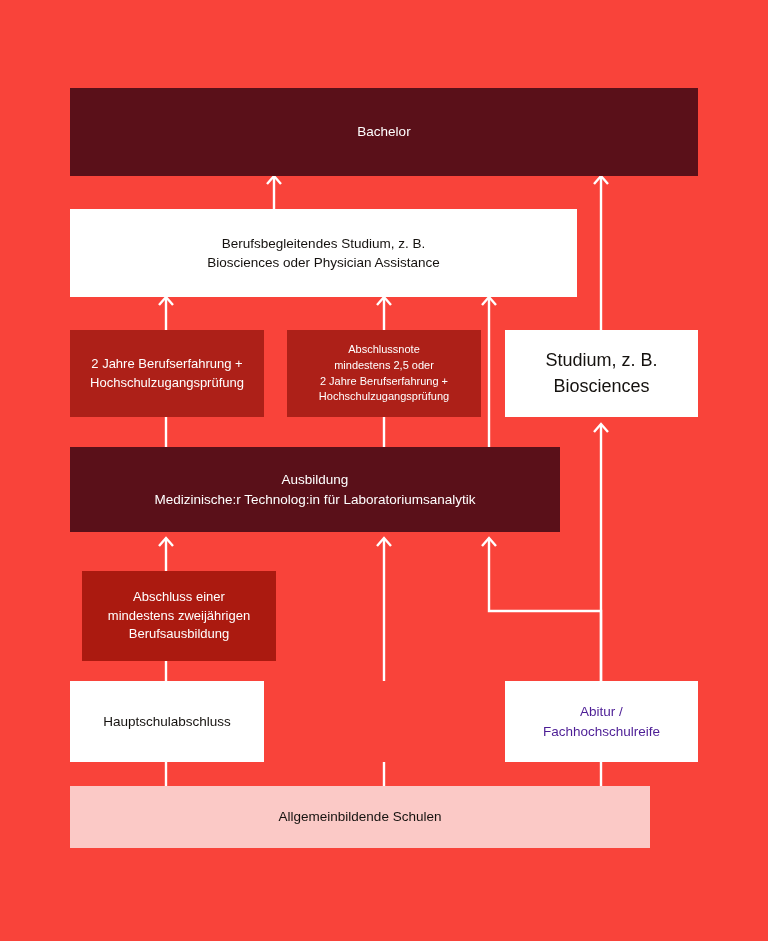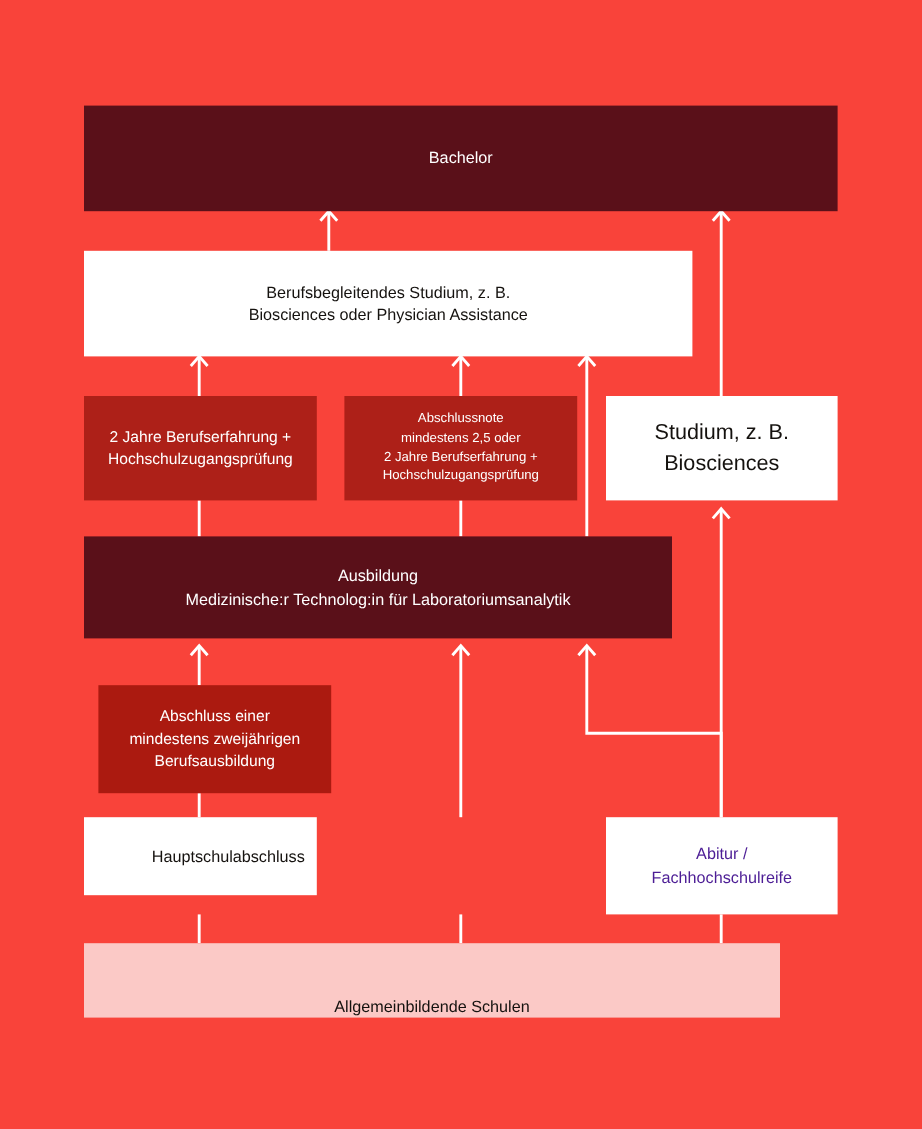--- a/index.html
+++ b/index.html
@@ -73,40 +73,38 @@
     background: #5a1019; color: #ffffff;
     font-size: 13.5px;
   }
   .n-vocational {
     left: 70px; top: 571px; width: 194px; height: 90px;
     background: #ab1a10; color: #ffffff;
     font-size: 13px;
     margin-left: 12px;
   }
   .n-haupt {
-    left: 70px; top: 681px; width: 194px; height: 65px;
-    background: #ffffff; color: #15120f;
-    font-size: 13.5px;
-    justify-content: flex-end;
+    left: 70px; top: 681px; width: 194px; height: 81px;
+    background: #ffffff; color: #15120f;
+    font-size: 13.5px;
   }
   .n-mittlere {
     left: 287px; top: 681px; width: 194px; height: 81px;
     background: #ffffff; color: #15120f;
     font-size: 13.5px;
   }
   .n-abitur {
     left: 505px; top: 681px; width: 193px; height: 81px;
     background: #ffffff; color: #4c1d95;
     font-size: 13.5px;
   }
   .n-schulen {
     left: 70px; top: 786px; width: 580px; height: 62px;
     background: #fbc9c6; color: #15120f;
     font-size: 13.5px;
-    align-items: flex-end;
   }
 </style>
 </head>
 <body>
 
 <div id="diagram">
 
   <svg class="connectors" viewBox="0 0 768 941" width="768" height="941" xmlns="http://www.w3.org/2000/svg">
     <g fill="none" stroke="#ffffff" stroke-width="2.4" stroke-linecap="butt" stroke-linejoin="miter">
 

